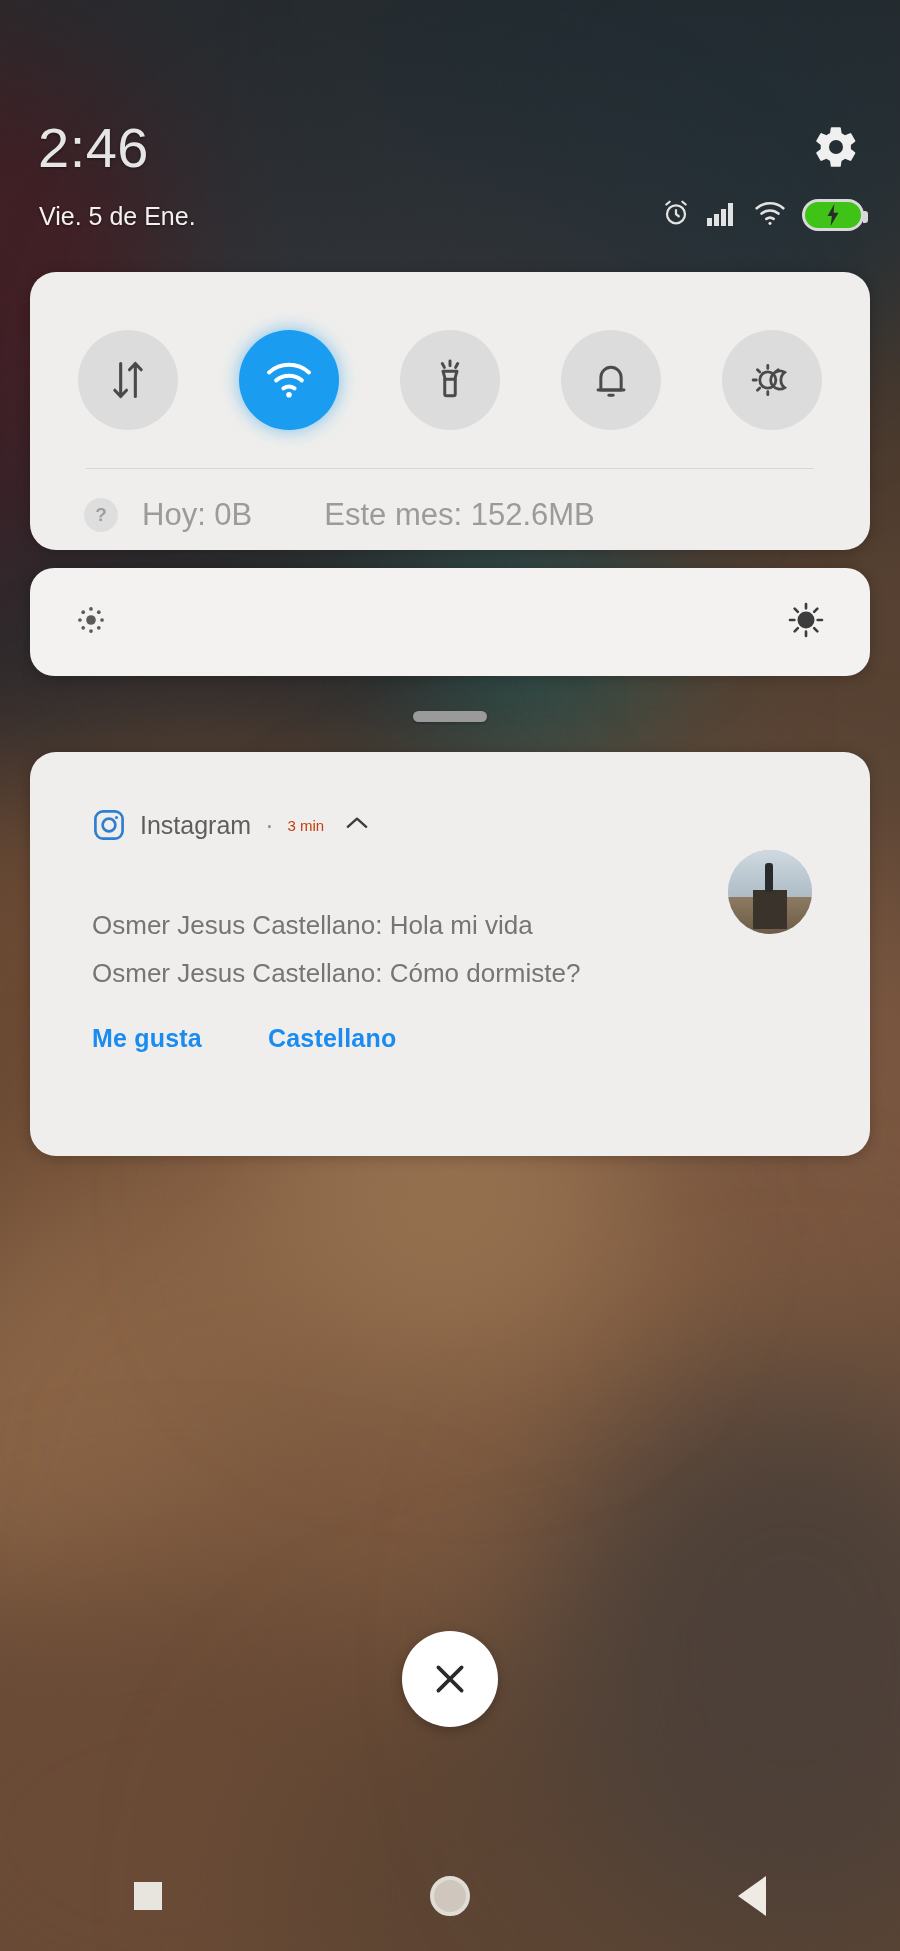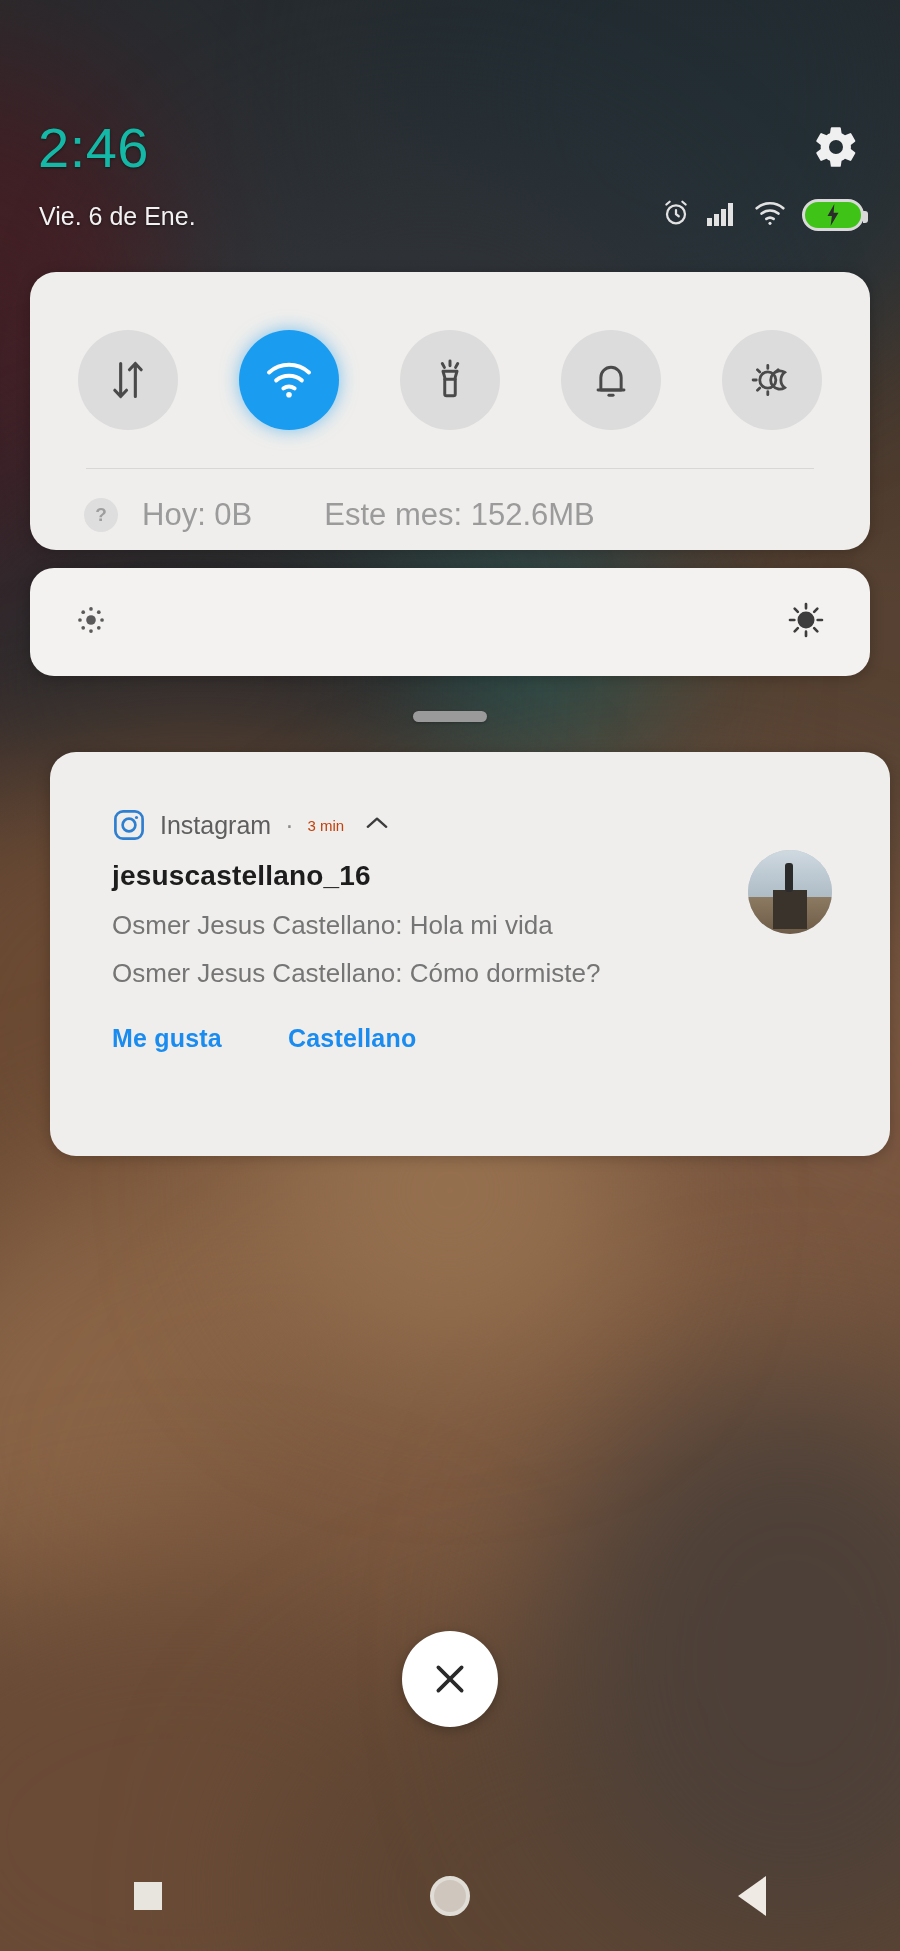--- a/index.html
+++ b/index.html
@@ -29,21 +29,21 @@
   .w-brown5  { left:-20%; top:80%; width:80%; height:28%; background:#6a4b36; }
   .w-brown6  { left:30%;  top:84%; width:86%; height:26%; background:#5d4533; }
   .w-dkcor   { left:60%;  top:70%; width:56%; height:30%; background:#4d4038; }
   .w-lt      { left:30%;  top:52%; width:40%; height:18%; background:#95704f; filter:blur(90px); }
   .scrim { position:absolute; inset:0; background:linear-gradient(180deg, rgba(10,12,14,.42) 0%, rgba(10,12,14,.30) 14%, rgba(0,0,0,.05) 30%, rgba(0,0,0,0) 45%); }
 
   
   .header { position:absolute; left:0; top:0; width:900px; height:260px; }
   .clock {
     position:absolute; left:38px; top:120px;
-    font-size:56px; color:#14b8a6; font-weight:400; letter-spacing:.5px;
+    font-size:56px; color:#e5e5e5; font-weight:400; letter-spacing:.5px;
     line-height:1; text-shadow:0 1px 3px rgba(0,0,0,.45);
   }
   .date {
     position:absolute; left:39px; top:202px;
     font-size:25px; color:#f2f2f2; font-weight:400;
     text-shadow:0 1px 3px rgba(0,0,0,.45);
   }
   .gear { position:absolute; right:40px; top:123px; width:48px; height:48px; }
   .statusicons {
     position:absolute; right:36px; top:198px;
@@ -102,21 +102,21 @@
     justify-content:space-between; padding:0 44px; }
 
   
   .handle {
     position:absolute; left:50%; transform:translateX(-50%); top:711px;
     width:74px; height:11px; border-radius:6px; background:#9a9a9a;
     box-shadow:0 1px 3px rgba(0,0,0,.25);
   }
 
   
-  #notif-card { left:30px; top:752px; width:840px; height:404px; border-radius:26px;margin-left:20px; }
+  #notif-card { left:30px; top:752px; width:840px; height:404px; border-radius:26px; }
   .n-head { position:absolute; left:62px; top:56px; display:flex; align-items:center; gap:14px; }
   .ig-icon { width:34px; height:34px; }
   .n-app { font-size:25px; color:#5e5e5e; font-weight:500; }
   .n-dot { font-size:25px; color:#8a8a8a; }
   .n-time { font-size:15px; color:#c2410c; }
   .n-chev { margin-left:6px; }
 
   .n-title {
     position:absolute; left:62px; top:108px;
     font-size:28px; font-weight:700; color:#1d1d1d; letter-spacing:.2px;
@@ -177,21 +177,21 @@
   <div class="l w-brown5"></div>
   <div class="l w-brown6"></div>
   <div class="l w-dkcor"></div>
   <div class="l w-lt"></div>
   <div class="scrim"></div>
 </div>
 
 <div class="header">
 
   <div class="clock">2:46</div>
-  <div class="date">Vie. 6 de Ene.</div>
+  <div class="date">Vie. 5 de Ene.</div>
 
   <div class="gear">
     <svg viewBox="0 0 24 24" width="48" height="48" fill="#f0f0f0">
       <path d="M19.4 13a7.8 7.8 0 0 0 0-2l2.1-1.6a.5.5 0 0 0 .1-.6l-2-3.5a.5.5 0 0 0-.6-.2l-2.5 1a7.6 7.6 0 0 0-1.7-1l-.4-2.6a.5.5 0 0 0-.5-.4h-4a.5.5 0 0 0-.5.4l-.4 2.6c-.6.2-1.2.6-1.7 1l-2.5-1a.5.5 0 0 0-.6.2l-2 3.5a.5.5 0 0 0 .1.6L4.4 11a7.8 7.8 0 0 0 0 2l-2.1 1.6a.5.5 0 0 0-.1.6l2 3.5c.1.2.4.3.6.2l2.5-1c.5.4 1.1.8 1.7 1l.4 2.6c0 .3.2.4.5.4h4c.3 0 .5-.1.5-.4l.4-2.6c.6-.2 1.2-.6 1.7-1l2.5 1c.2.1.5 0 .6-.2l2-3.5a.5.5 0 0 0-.1-.6L19.4 13zM12 15.5A3.5 3.5 0 1 1 15.5 12 3.5 3.5 0 0 1 12 15.5z"></path>
     </svg>
   </div>
 
   <div class="statusicons">
     <span class="si">
       <svg width="30" height="30" viewBox="0 0 24 24" fill="none" stroke="#e2e2e2" stroke-width="1.8">
@@ -318,21 +318,20 @@
     <span class="n-app">Instagram</span>
     <span class="n-dot">·</span>
     <span class="n-time">3 min</span>
     <span class="n-chev">
       <svg width="26" height="18" viewBox="0 0 24 16" fill="none" stroke="#3c3c3c" stroke-width="2.2" stroke-linecap="round" stroke-linejoin="round">
         <path d="M3.5 11.5L12 4l8.5 7.5"></path>
       </svg>
     </span>
   </div>
 
-  <div class="n-title">jesuscastellano_16</div>
   <div class="n-l1">Osmer Jesus Castellano: Hola mi vida</div>
   <div class="n-l2">Osmer Jesus Castellano: Cómo dormiste?</div>
 
   <div class="n-avatar">
     <div class="av-sky"></div>
     <div class="av-ground"></div>
     <div class="av-bld"></div>
     <div class="av-person"></div>
   </div>
 

